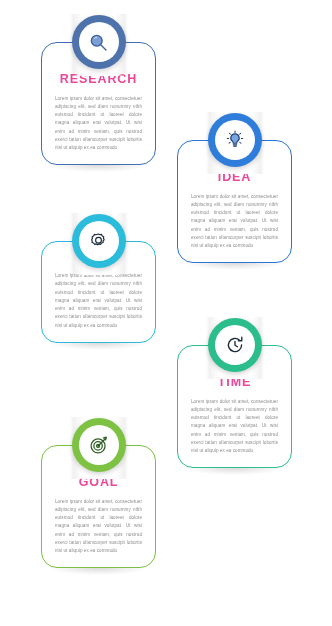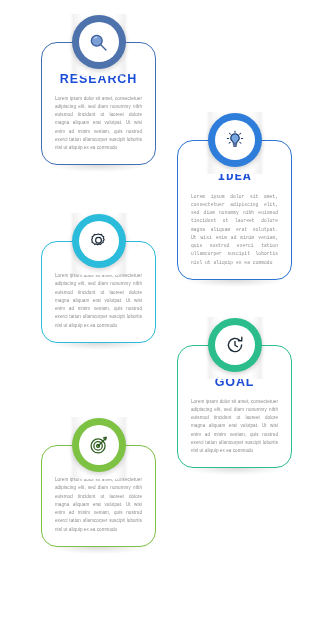--- a/index.html
+++ b/index.html
@@ -98,37 +98,37 @@
     display: flex;
     align-items: center;
     justify-content: center;
   }
   .ring-inner svg { display: block; }
 
   .title {
     font-size: 12.5px;
     font-weight: bold;
     letter-spacing: 0.9px;
-    color: #1d4ed8;
+    color: #ec4899;
     margin: 0 0 9px 0;
     line-height: 1;
   }
   .body-text {
     font-size: 4.55px;
     line-height: 1.82;
     color: #8d8d93;
     text-align: justify;
     margin: 0;
     padding: 0 3px;
     letter-spacing: 0.08px;
   }
 
   
   #step-research { left: 41px;  top: 42px;  }
-  #step-idea     { left: 177px; top: 140px; font-family: Liberation Mono, monospace; }
+  #step-idea     { left: 177px; top: 140px; }
   #step-process  { left: 41px;  top: 241px; }
   #step-time     { left: 177px; top: 345px; }
   #step-goal     { left: 41px;  top: 445px; }
 
   #step-research .card { border-color: #3f6fb5; }
   #step-research .ring-outer { background: #4d72ac; }
 
   #step-idea .card { border-color: #2a74d4; }
   #step-idea .ring-outer { background: #2f7ddb; }
 
@@ -211,41 +211,42 @@
             <circle cx="12" cy="10.6" r="3.3" fill="none" stroke="#1c2b3a" stroke-width="1.35"></circle>
           </svg>
         </span>
       </div>
     </div>
   </div>
 
   <div class="step" id="step-time">
     <div class="card-shadow"></div>
     <div class="card">
-      <div class="title">GOAL</div>
+      <div class="title">TIME</div>
       <p class="body-text">Lorem ipsum dolor sit amet, consectetuer adipiscing elit, sed diam nonummy nibh euismod tincidunt ut laoreet dolore magna aliquam erat volutpat. Ut wisi enim ad minim veniam, quis nostrud exerci tation ullamcorper suscipit lobortis nisl ut aliquip ex ea commodo</p>
     </div>
     <div class="ribbon"></div>
     <div class="icon-wrap">
       <div class="ring-outer"></div>
       <div class="ring-inner">
         <span>
           <svg width="22" height="22" viewBox="0 0 24 24">
             <path d="M19.2 12a7.2 7.2 0 1 1-2.3-5.3" fill="none" stroke="#1c2b3a" stroke-width="1.5" stroke-linecap="round"></path>
             <path d="M19.4 3.6v3.7h-3.7" fill="none" stroke="#1c2b3a" stroke-width="1.5" stroke-linecap="round" stroke-linejoin="round"></path>
             <path d="M12 8.2v4.1l2.7 1.6" fill="none" stroke="#1c2b3a" stroke-width="1.5" stroke-linecap="round" stroke-linejoin="round"></path>
           </svg>
         </span>
       </div>
     </div>
   </div>
 
   <div class="step" id="step-goal">
     <div class="card-shadow"></div>
     <div class="card">
+      <div class="title">GOAL</div>
       <p class="body-text">Lorem ipsum dolor sit amet, consectetuer adipiscing elit, sed diam nonummy nibh euismod tincidunt ut laoreet dolore magna aliquam erat volutpat. Ut wisi enim ad minim veniam, quis nostrud exerci tation ullamcorper suscipit lobortis nisl ut aliquip ex ea commodo</p>
     </div>
     <div class="ribbon"></div>
     <div class="icon-wrap">
       <div class="ring-outer"></div>
       <div class="ring-inner">
         <span>
           <svg width="22" height="22" viewBox="0 0 24 24">
             <circle cx="11" cy="13" r="7.6" fill="none" stroke="#2f5d22" stroke-width="1.4"></circle>
             <circle cx="11" cy="13" r="4.6" fill="none" stroke="#2f5d22" stroke-width="1.4"></circle>

